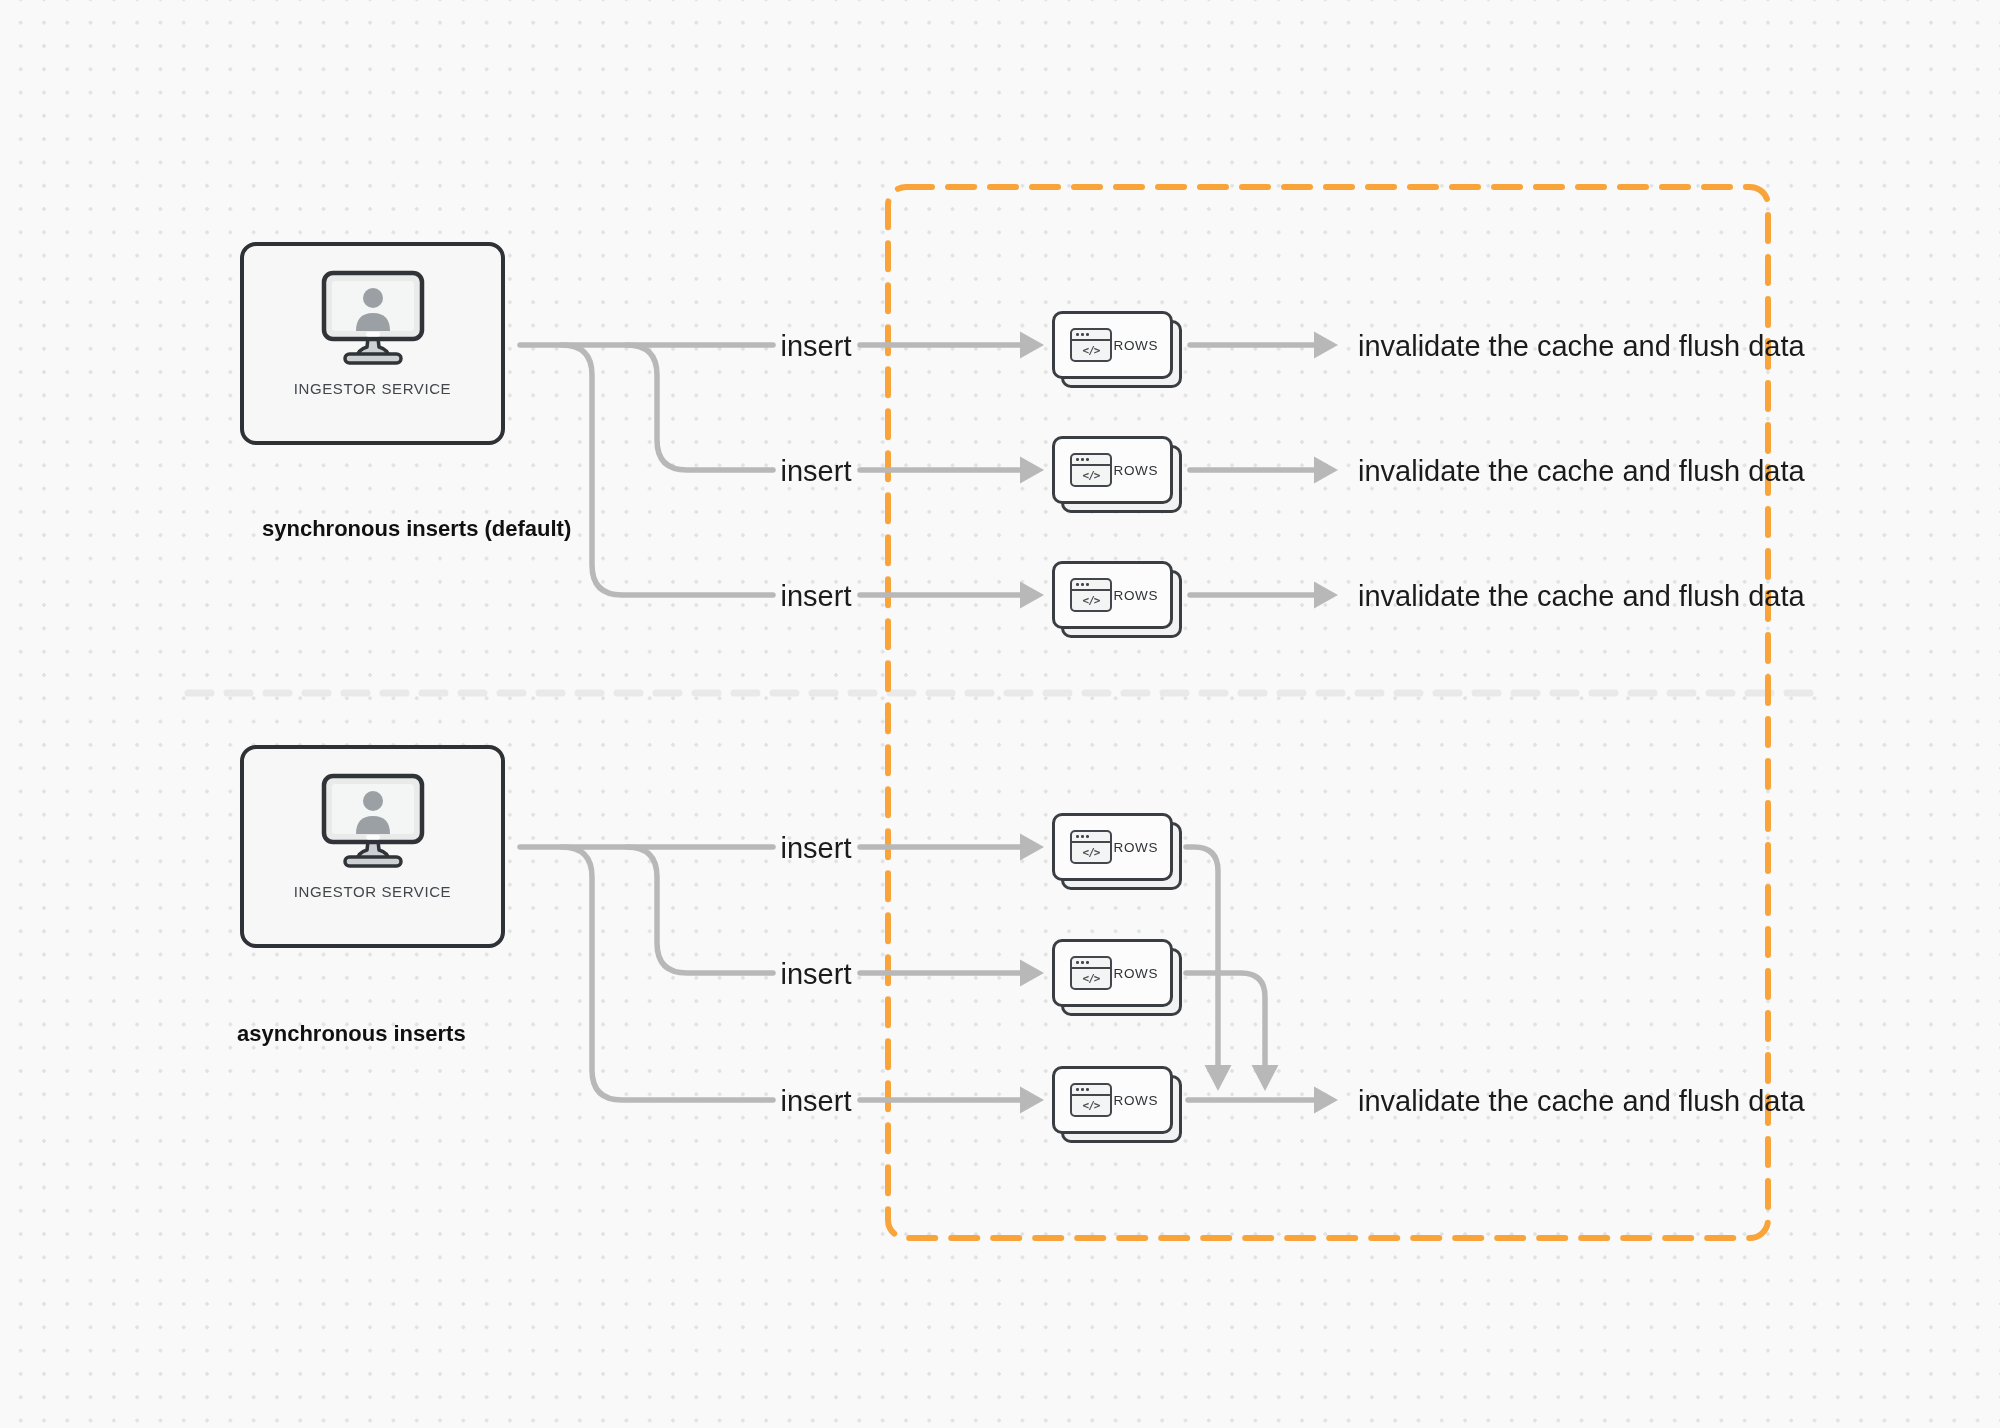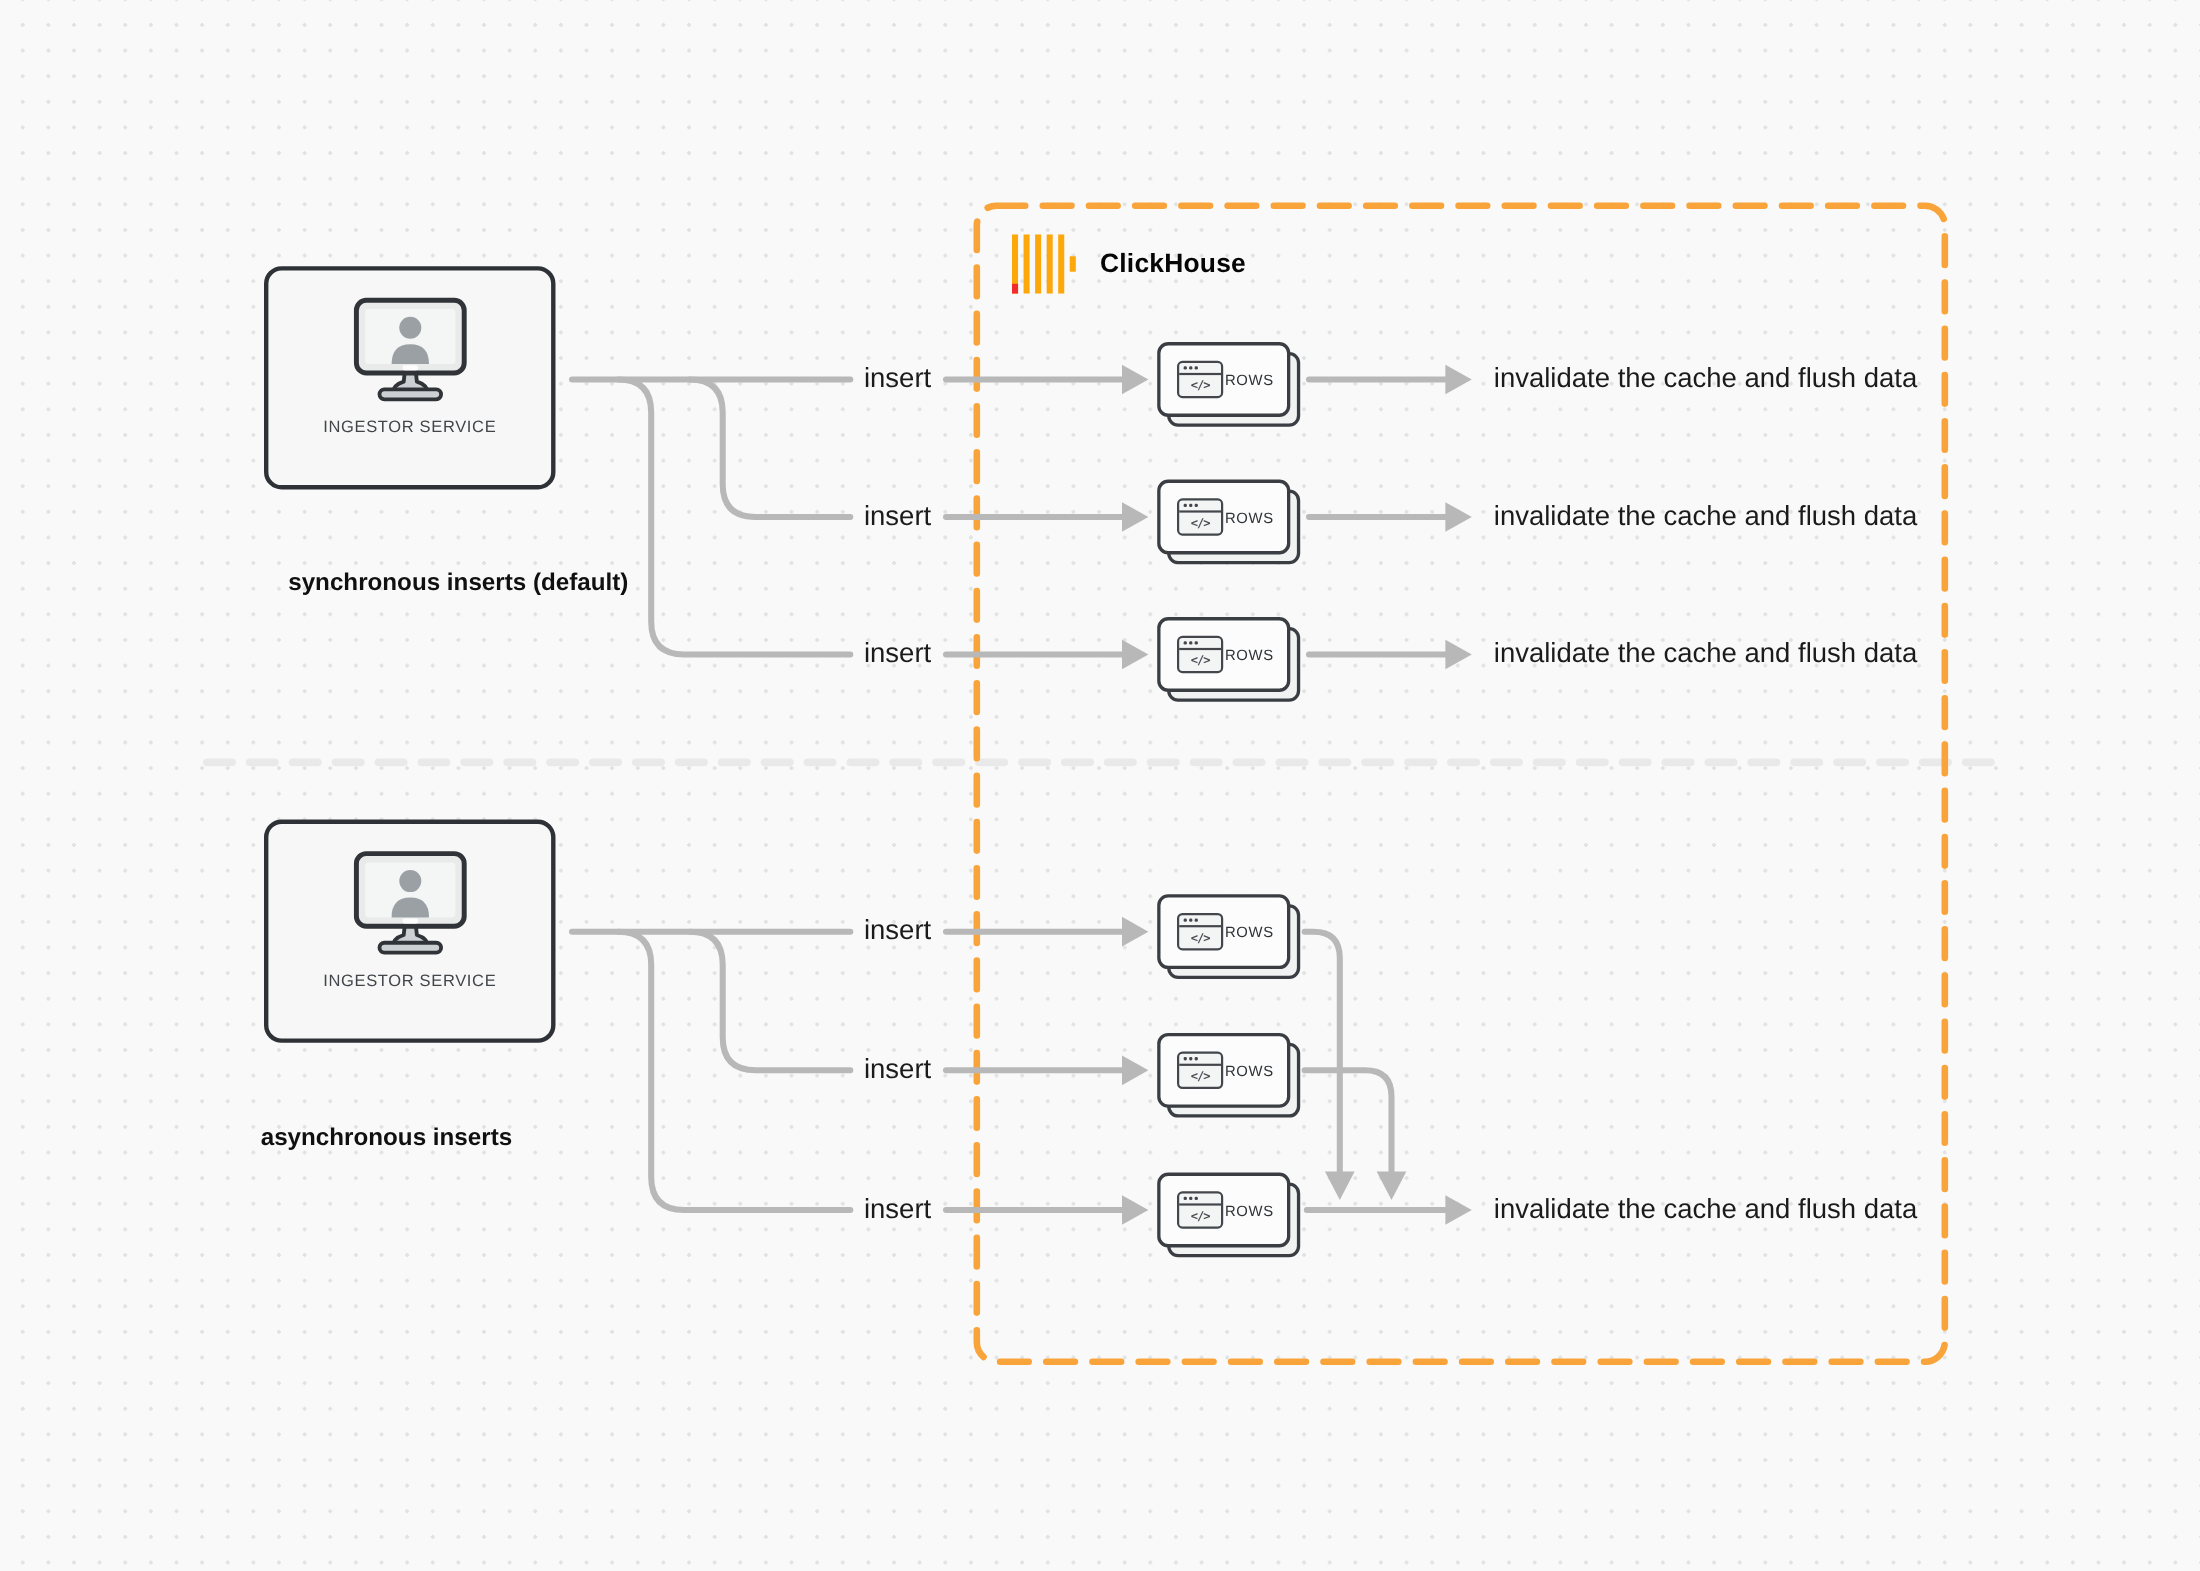--- a/index.html
+++ b/index.html
@@ -55,21 +55,21 @@
   }
   .code-win .bar{
     height:9px;border-bottom:2.5px solid #43474c;display:flex;align-items:center;gap:2.5px;padding-left:4px;
   }
   .code-win .bar i{width:2.5px;height:2.5px;border-radius:50%;background:#43474c;}
   .code-win .body{
     flex:1;display:flex;align-items:center;justify-content:center;
     font-family:"DejaVu Sans Mono", monospace;font-size:11px;font-weight:bold;color:#4a4e53;letter-spacing:-1px;
   }
 
-  .flow-label{position:absolute;font-size:25px;color:#1b1b1b;white-space:nowrap;}
+  .flow-label{position:absolute;font-size:29px;color:#1b1b1b;white-space:nowrap;}
   .insert-label{left:764px;width:104px;text-align:center;}
   .outcome-label{left:1358px;}
 </style>
 </head>
 <body>
 
 <div class="stage">
 
   <svg class="layer" width="2000" height="1428" viewBox="0 0 2000 1428">
 
@@ -136,32 +136,20 @@
       <circle cx="52" cy="28" r="10" fill="#9aa0a4"></circle>
       <path d="M35 61 Q35 43 52 43 Q69 43 69 61 Z" fill="#9aa0a4"></path>
       <rect x="45" y="62" width="14" height="4.5" rx="2" fill="#fdfdfd"></rect>
     </svg>
     <div class="svc-label">INGESTOR SERVICE</div>
   </div>
 
   <div class="caption" style="left:214px;top:516px;margin-left:48px;">synchronous inserts (default)</div>
   <div class="caption" style="left:237px;top:1021px;">asynchronous inserts</div>
 
-  <div class="ch-logo">
-    <svg width="62" height="54" viewBox="0 0 62 54">
-      <rect x="0" y="0" width="5.5" height="54" fill="var(--logo-amber,#FCA70A)"></rect>
-      <rect x="0" y="45" width="5.5" height="9" fill="var(--logo-red,#F02C2C)"></rect>
-      <rect x="10.5" y="0" width="5.5" height="54" fill="var(--logo-amber,#FCA70A)"></rect>
-      <rect x="21" y="0" width="5.5" height="54" fill="var(--logo-amber,#FCA70A)"></rect>
-      <rect x="31.5" y="0" width="5.5" height="54" fill="var(--logo-amber,#FCA70A)"></rect>
-      <rect x="42" y="0" width="5.5" height="54" fill="var(--logo-amber,#FCA70A)"></rect>
-      <rect x="52.5" y="20" width="5.5" height="14" fill="var(--logo-amber,#FCA70A)"></rect>
-    </svg>
-    <span class="wordmark">ClickHouse</span>
-  </div>
 
   <div class="rows-card" style="top:311px;">
     <div class="back"></div>
     <div class="front">
       <div class="code-win">
         <div class="bar">
             <i></i>
             <i></i>
             <i></i>
           </div>

